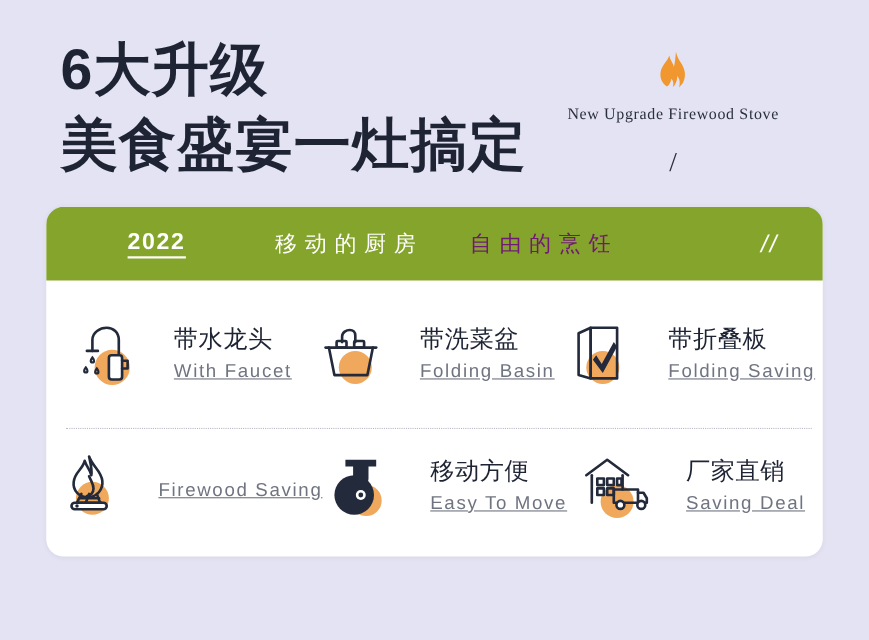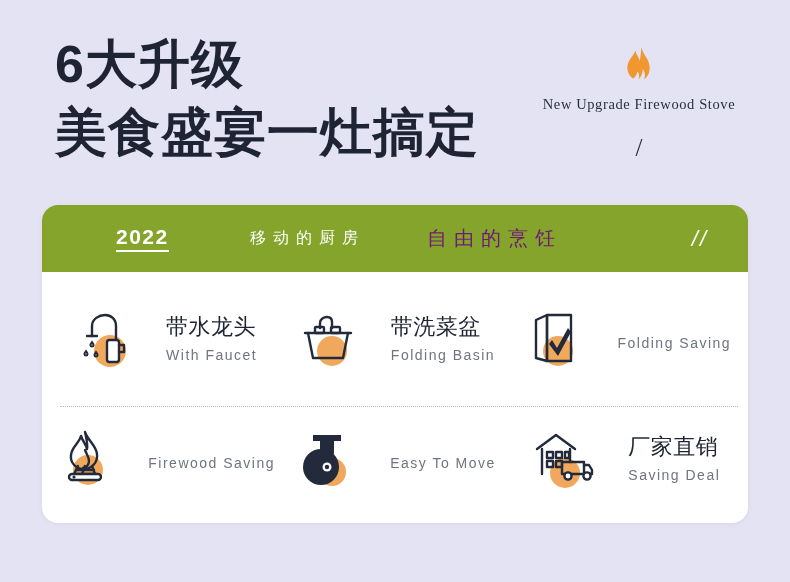--- a/index.html
+++ b/index.html
@@ -37,21 +37,21 @@
   #headline-line1 {
     font-size: 52px;
     margin-bottom: 16px;
   }
   #headline-line2 {
     font-size: 52px;
   }
 
   #brand-block {
     position: absolute;
-    right: 36px;
+    right: 63px;
     top: 46px;
     width: 230px;
     text-align: center;
   }
   #flame-icon {
     display: block;
     margin: 0 auto 6px auto;
     width: 34px;
     height: 44px;
   }
@@ -67,21 +67,21 @@
     font-family: "Liberation Serif", serif;
     font-size: 25px;
     color: #2a2f3d;
     line-height: 1;
   }
 
   
   #card {
     position: absolute;
     left: 42px;
-    top: 205px;
+    top: 188px;
     width: 706px;
     height: 318px;
     border-radius: 16px;
     background: #ffffff;
     overflow: hidden;
     box-shadow: 0 1px 4px rgba(120,120,160,0.10);
   }
 
   #banner {
     position: relative;
@@ -98,21 +98,21 @@
     font-weight: bold;
     letter-spacing: 1.5px;
     border-bottom: 2.5px solid #ffffff;
     padding-bottom: 3px;
     line-height: 1;
   }
   #banner-text1 {
     position: absolute;
     left: 208px;
     color: #ffffff;
-    font-size: 16px;
+    font-size: 20px;
     letter-spacing: 7px;
     white-space: nowrap;
   }
   #banner-text2 {
     position: absolute;
     left: 385px;
     color: #701a75;
     font-size: 20px;
     letter-spacing: 7px;
     white-space: nowrap;
@@ -169,25 +169,26 @@
   }
   .feature-cn {
     font-size: 22px;
     color: #1e2433;
     letter-spacing: 0.5px;
     line-height: 1.1;
     white-space: nowrap;
   }
   .feature-en {
     margin-top: 7px;
-    font-size: 14px;
+    font-size: 17px;
     color: #6f7480;
     letter-spacing: 1.5px;
     white-space: nowrap;
     align-self: flex-end;
+    text-decoration: underline;
   }
 
   #feature-divider {
     position: absolute;
     left: 18px;
     right: 10px;
     top: 122px;
     height: 1px;
     border-top: 1.4px dotted #b9bac9;
   }
@@ -278,20 +279,21 @@
           <svg viewBox="0 0 66 66">
             <circle cx="36" cy="45" r="15" fill="#f0a95c"></circle>
             <g fill="none" stroke="#232a3b" stroke-width="2.4" stroke-linejoin="round">
               <path d="M14 14 L25 9 L25 55 L14 52 Z"></path>
               <path d="M25 9 L49 9 L49 55 L25 55 Z"></path>
             </g>
             <path d="M30 34 L35 42 L46 22 L49 26 L36 50 L27 38 Z" fill="#232a3b"></path>
           </svg>
         </div>
         <div class="feature-labels">
+          <span class="feature-cn">带折叠板</span>
           <span class="feature-en">Folding Saving</span>
         </div>
       </div>
 
     </div>
 
     <div class="feature-row" id="feature-row-bottom">
 
       <div class="feature-item">
         <div class="feature-icon">
@@ -322,20 +324,21 @@
           <svg viewBox="0 0 66 66">
             <circle cx="38" cy="46" r="14" fill="#f0a95c"></circle>
             <circle cx="27" cy="41" r="18" fill="#232a3b"></circle>
             <path d="M19 9 L47 9 L47 15 L40 15 L40 26 C40 30 37 33 33 33
                      C29 33 26 30 26 26 L26 15 L19 15 Z" fill="#232a3b"></path>
             <circle cx="33" cy="41" r="4.5" fill="#fff"></circle>
             <circle cx="33" cy="41" r="2.2" fill="#232a3b"></circle>
           </svg>
         </div>
         <div class="feature-labels">
+          <span class="feature-cn">移动方便</span>
           <span class="feature-en">Easy To Move</span>
         </div>
       </div>
 
       <div class="feature-item">
         <div class="feature-icon">
           <svg viewBox="0 0 66 66">
             <circle cx="33" cy="47" r="15" fill="#f0a95c"></circle>
             <g fill="none" stroke="#232a3b" stroke-width="2.4" stroke-linejoin="round" stroke-linecap="round">
               <path d="M5 23 L24 9 L43 23"></path>

